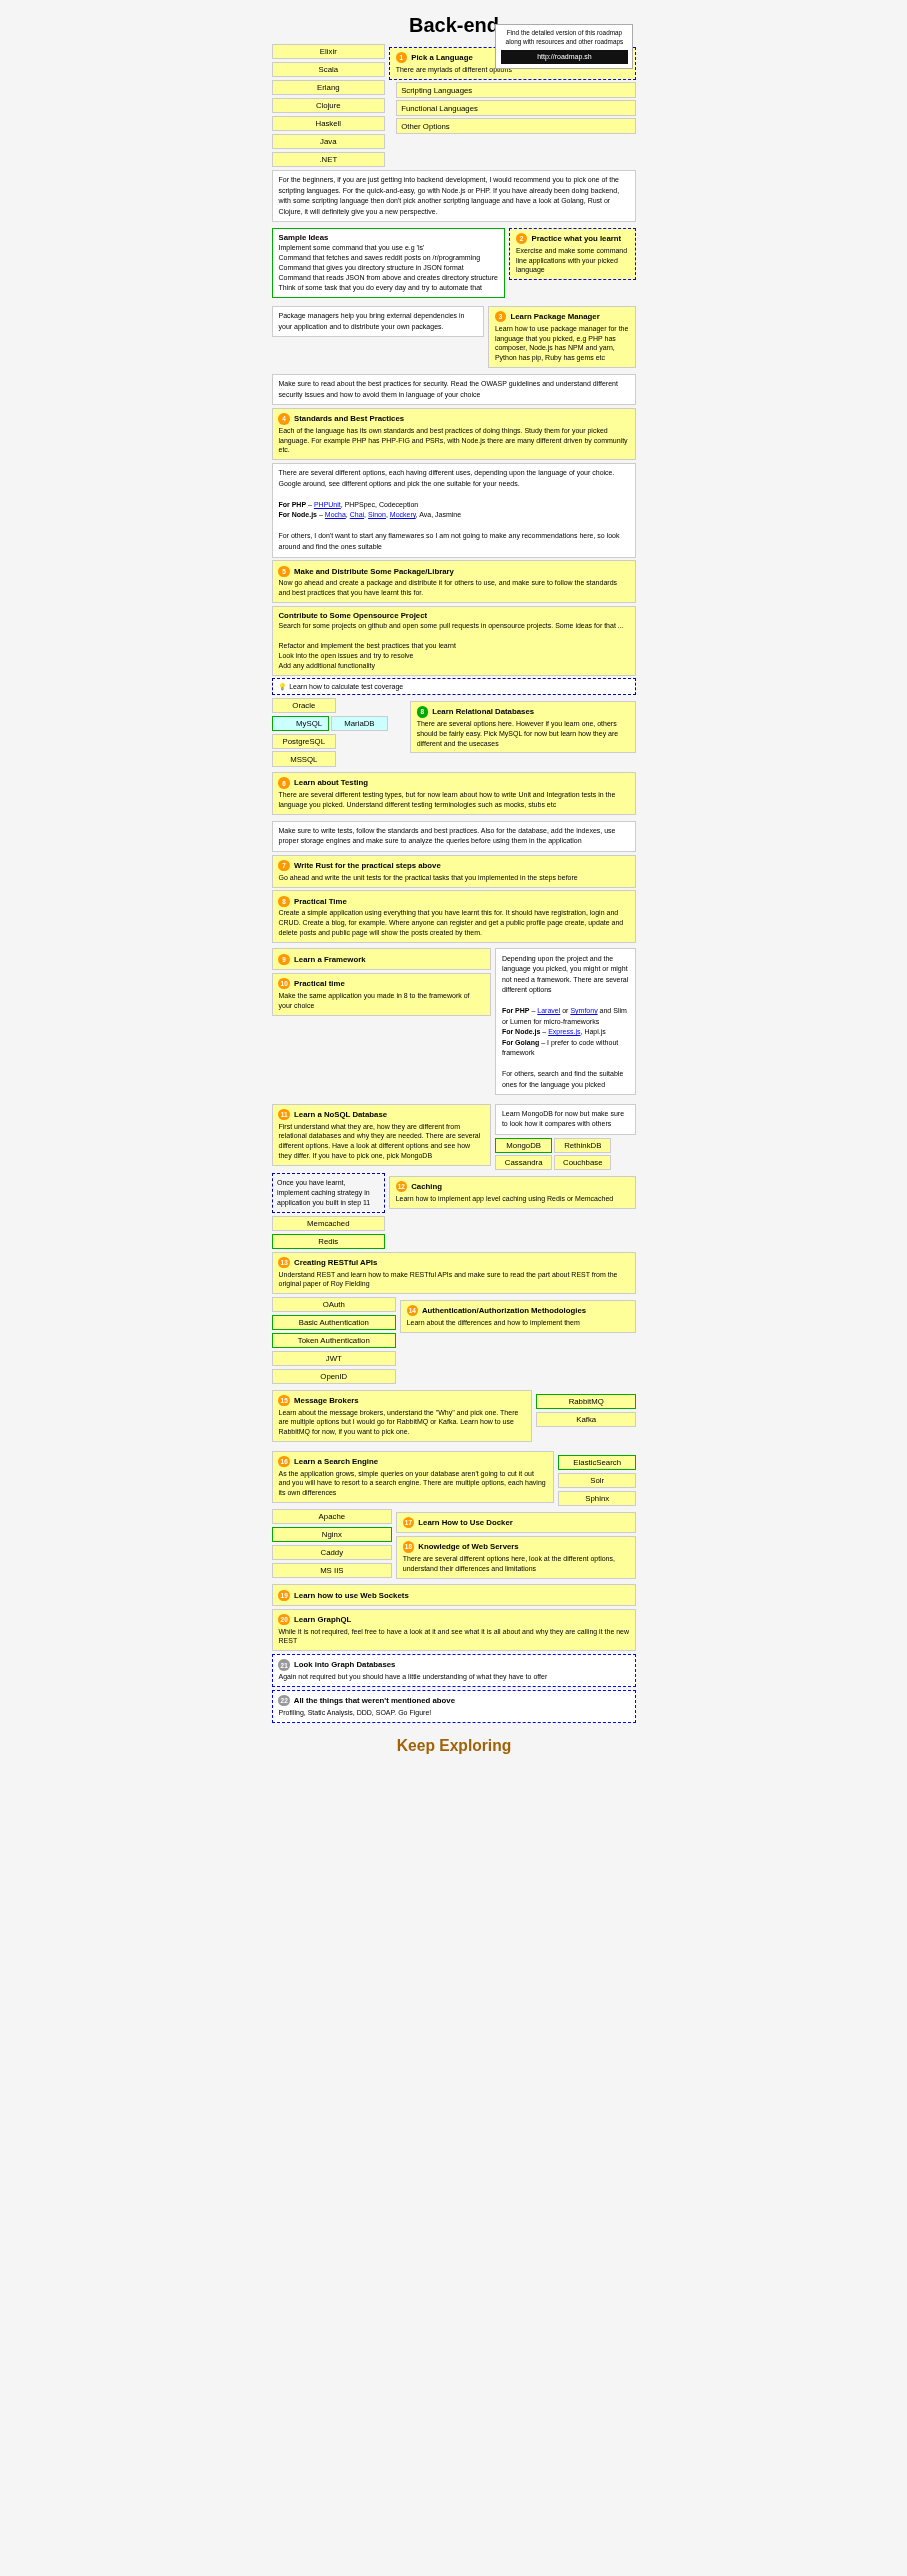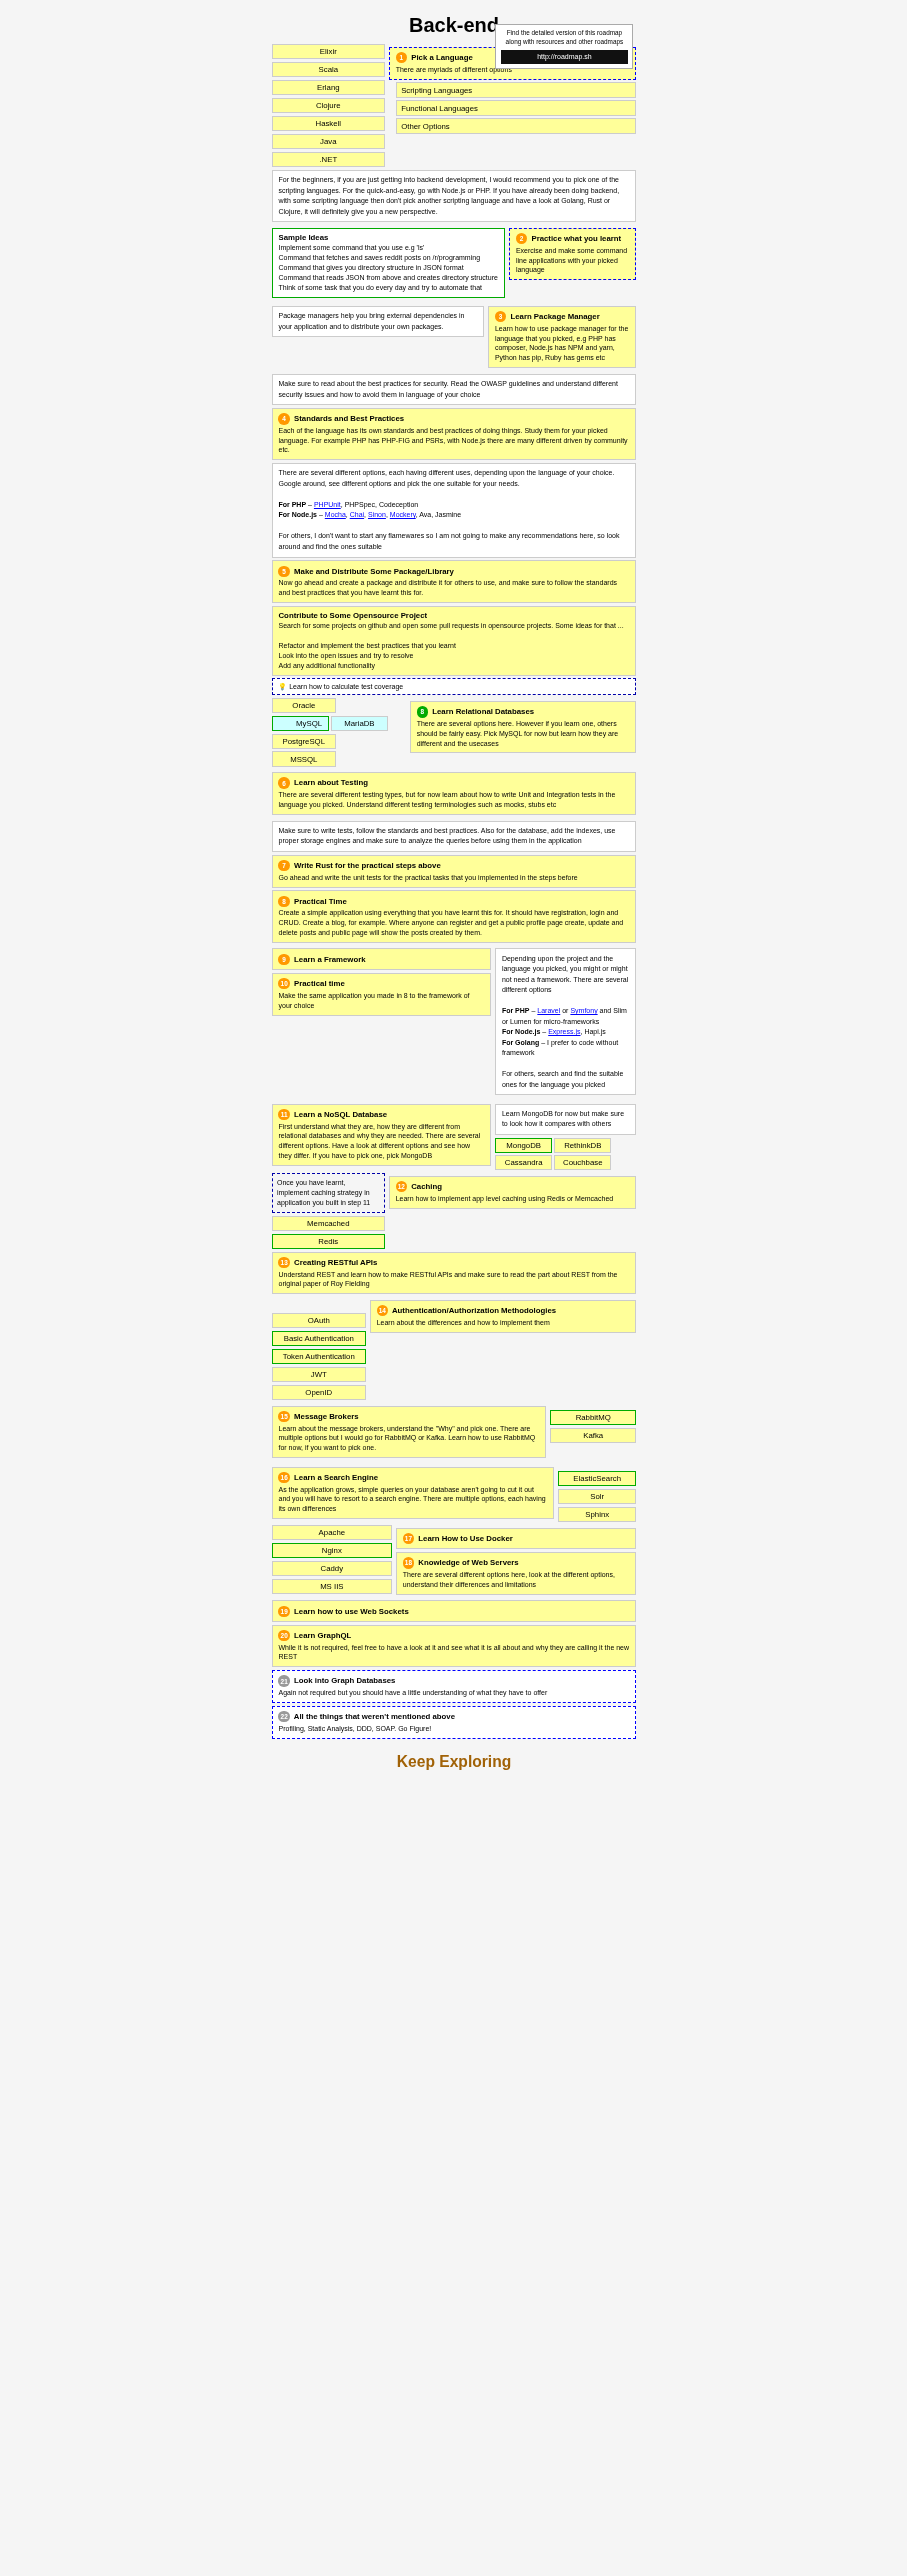--- a/index.html
+++ b/index.html
@@ -424,21 +424,21 @@
 
   <div class="yellow-box">
     <div class="yellow-box-title">
       <span class="num-circle">13</span>
       <span>Creating RESTful APIs</span>
     </div>
     <div class="yellow-box-text">Understand REST and learn how to make RESTful APIs and make sure to read the part about REST from the original paper of Roy Fielding</div>
   </div>
 
   <div class="row">
-    <div style="width:94px; flex-shrink:0;margin-top:16px;">
+    <div style="width:124px; flex-shrink:0;">
       <div class="col">
         <div class="small-yellow">OAuth</div>
         <div class="small-yellow-green">Basic Authentication</div>
         <div class="small-yellow-green">Token Authentication</div>
         <div class="small-yellow">JWT</div>
         <div class="small-yellow">OpenID</div>
       </div>
     </div>
     <div style="flex:1;">
       <div class="yellow-box">
@@ -454,21 +454,21 @@
   <div class="row">
     <div style="flex:1;">
       <div class="yellow-box">
         <div class="yellow-box-title">
           <span class="num-circle">15</span>
           <span>Message Brokers</span>
         </div>
         <div class="yellow-box-text">Learn about the message brokers, understand the "Why" and pick one. There are multiple options but I would go for RabbitMQ or Kafka. Learn how to use RabbitMQ for now, if you want to pick one.</div>
       </div>
     </div>
-    <div style="width:86px; flex-shrink:0; margin-top:7px;">
+    <div style="width:100px; flex-shrink:0; margin-top:7px;">
       <div class="col">
         <div class="small-yellow-green">RabbitMQ</div>
         <div class="small-yellow">Kafka</div>
       </div>
     </div>
   </div>
 
   <div class="row">
     <div style="flex:1;">
       <div class="yellow-box">

